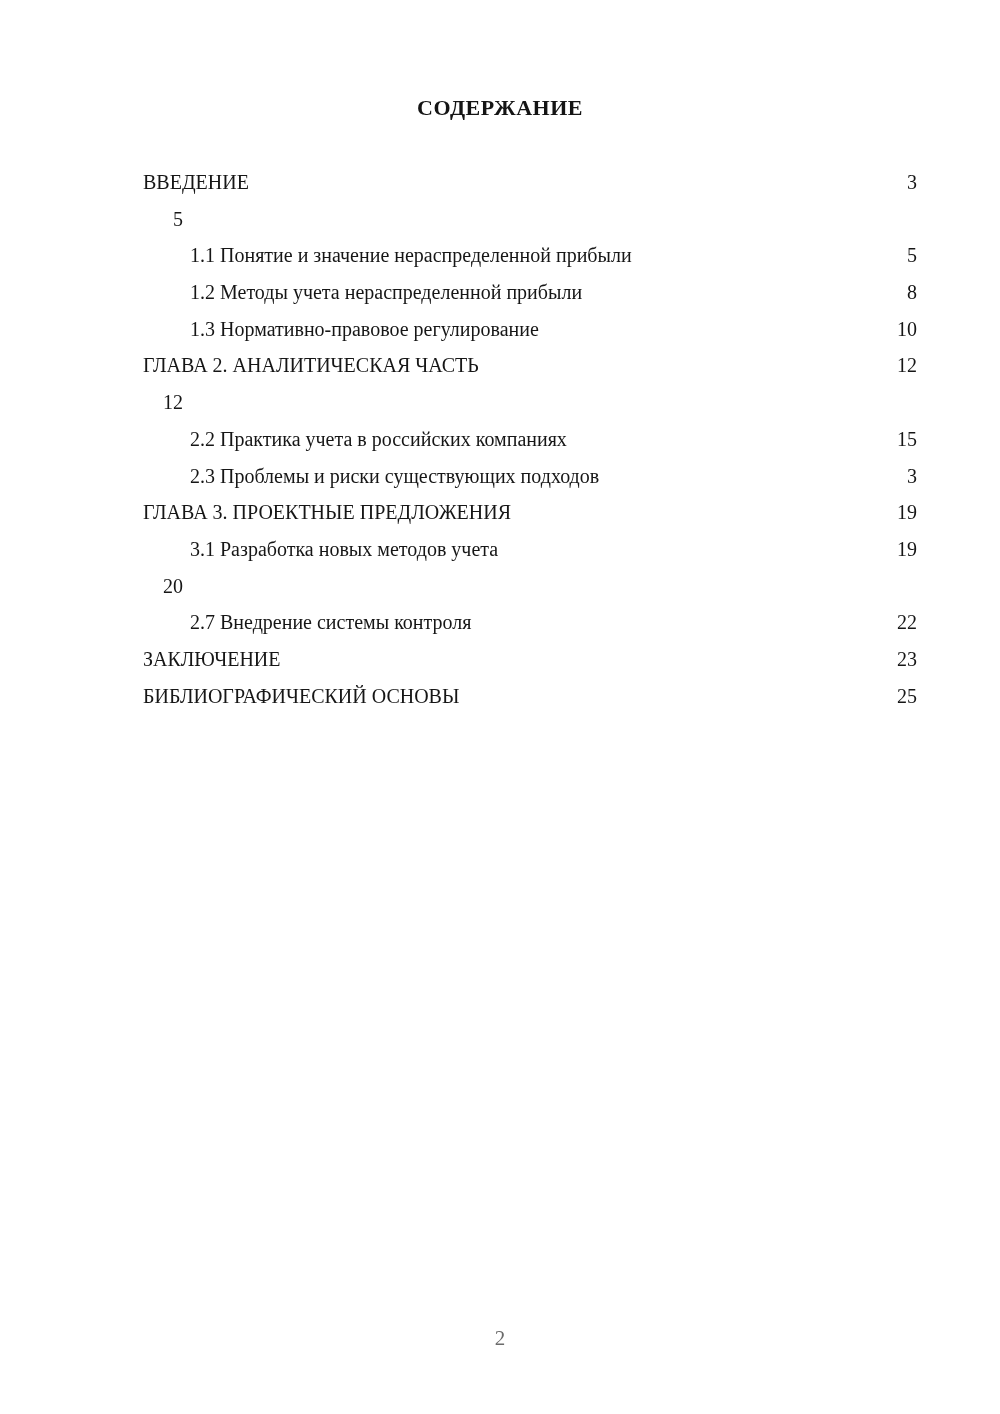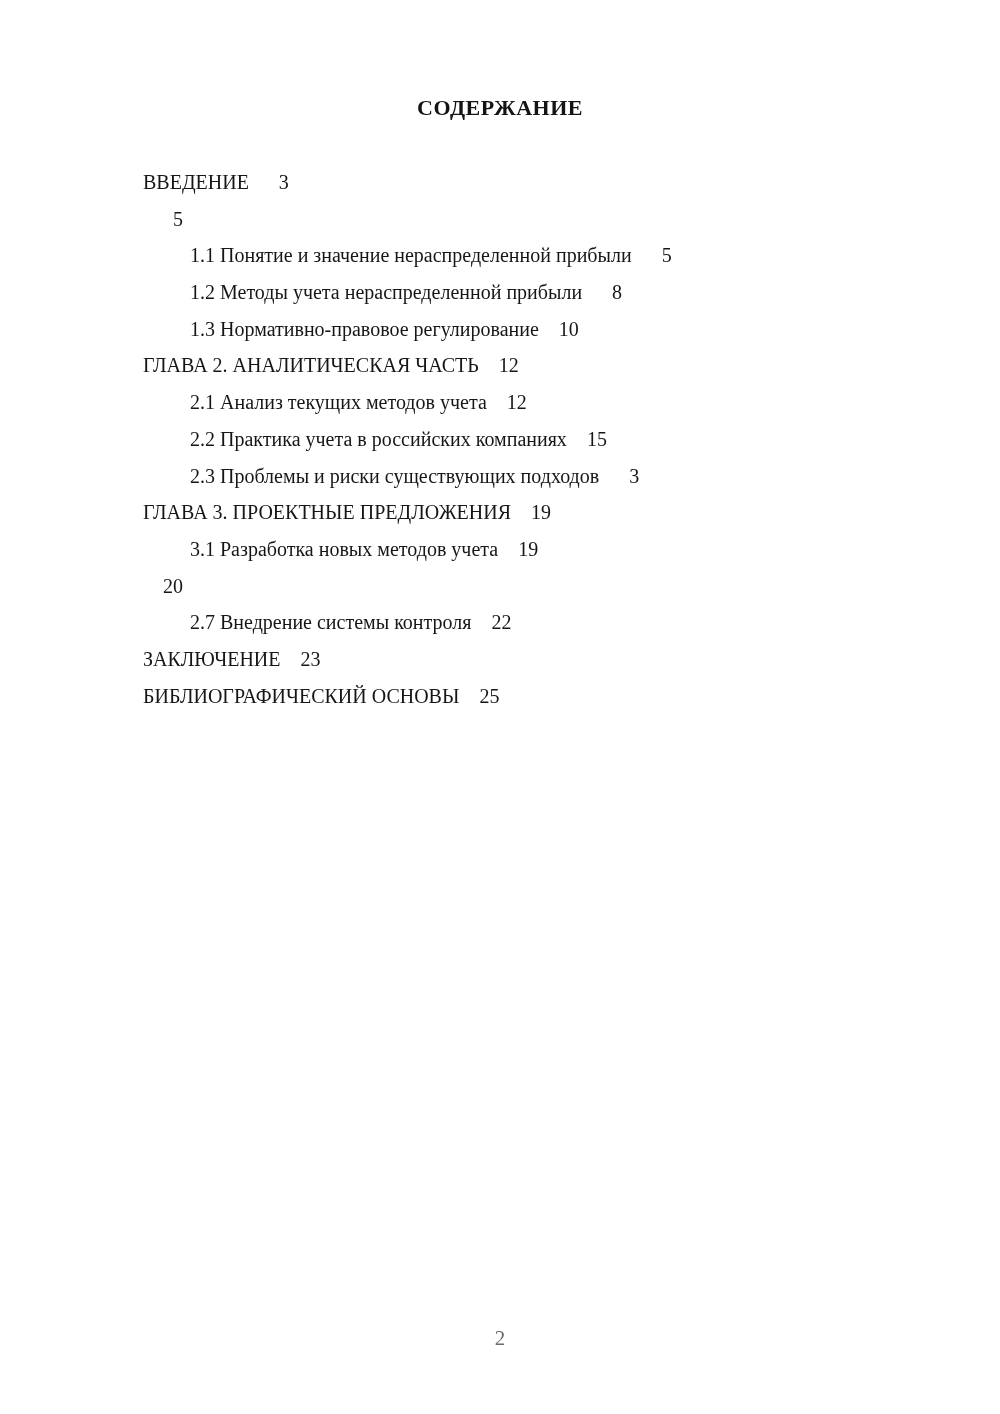--- a/index.html
+++ b/index.html
@@ -23,21 +23,21 @@
     font-size: 22px;
     font-weight: bold;
     letter-spacing: 0.5px;
     color: #141414;
   }
   .toc-list {
     margin: 43px 83px 0 143px; 
   }
   .toc-row {
     display: flex;
-    justify-content: flex-start;
+    justify-content: space-between;
     align-items: center;
     height: 36.7px;
     font-size: 20px;
     line-height: 36.7px;
     white-space: nowrap;
   }
   .toc-row .toc-label {
     color: #161616;
   }
   .toc-row.level-1 .toc-label {
@@ -83,21 +83,20 @@
   </div>
       <div class="toc-row level-1">
     <span class="toc-label">1.3 Нормативно-правовое регулирование</span>
     <span class="toc-page">10</span>
   </div>
       <div class="toc-row">
     <span class="toc-label">ГЛАВА 2. АНАЛИТИЧЕСКАЯ ЧАСТЬ</span>
     <span class="toc-page">12</span>
   </div>
       <div class="toc-row level-1">
-    <span class="toc-label">2.1 Анализ текущих методов учета</span>
     <span class="toc-page">12</span>
   </div>
       <div class="toc-row level-1">
     <span class="toc-label">2.2 Практика учета в российских компаниях</span>
     <span class="toc-page">15</span>
   </div>
       <div class="toc-row level-1">
     <span class="toc-label">2.3 Проблемы и риски существующих подходов</span>
     <span class="toc-page">3</span>
   </div>

